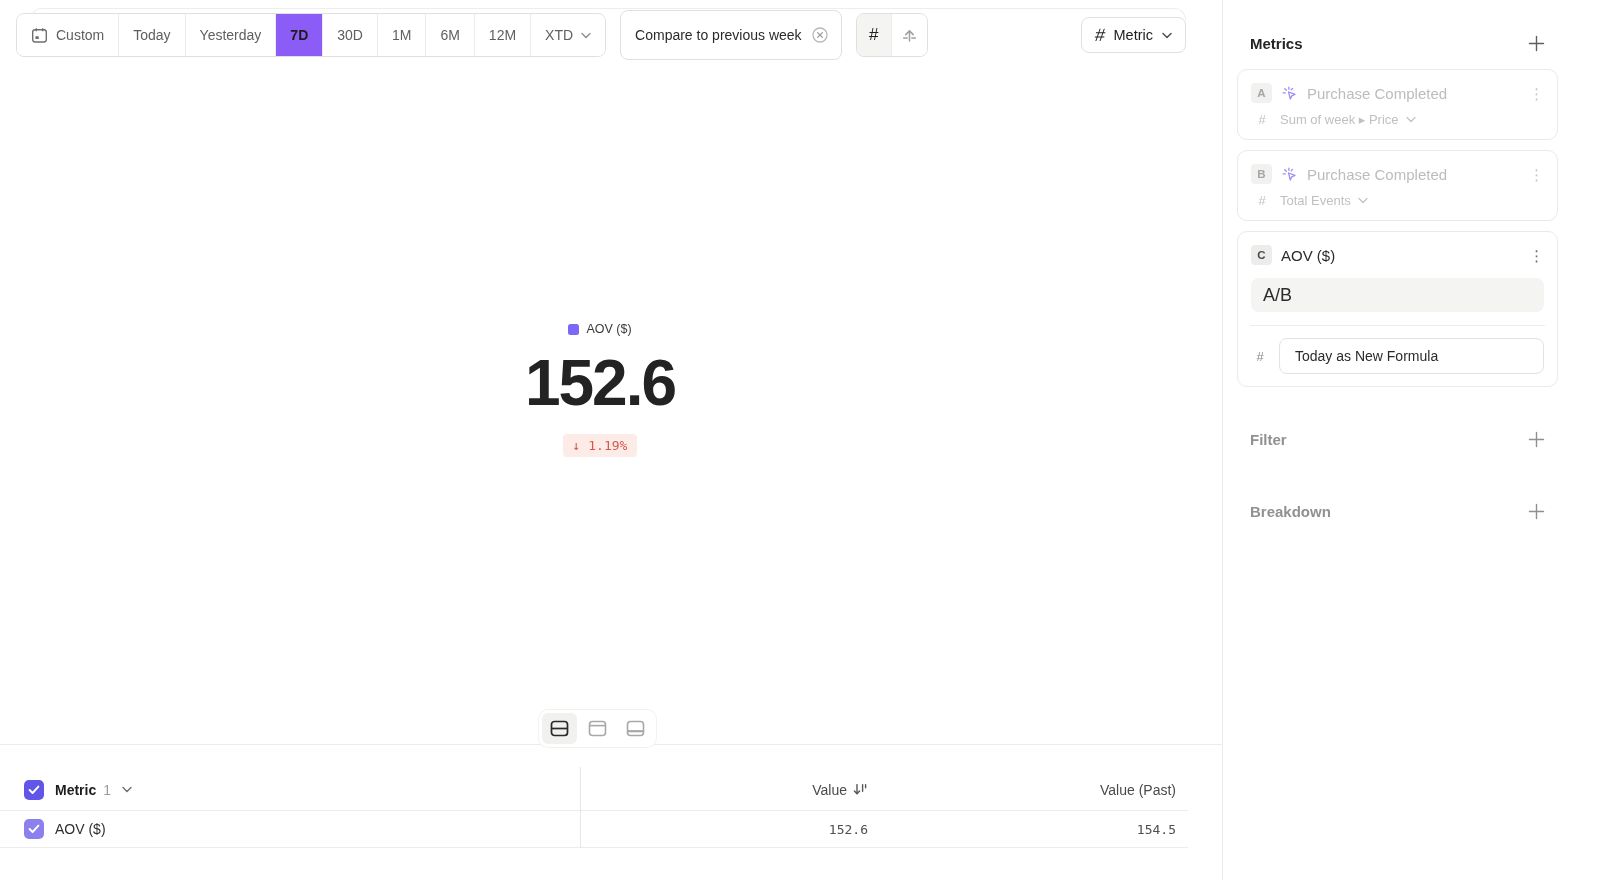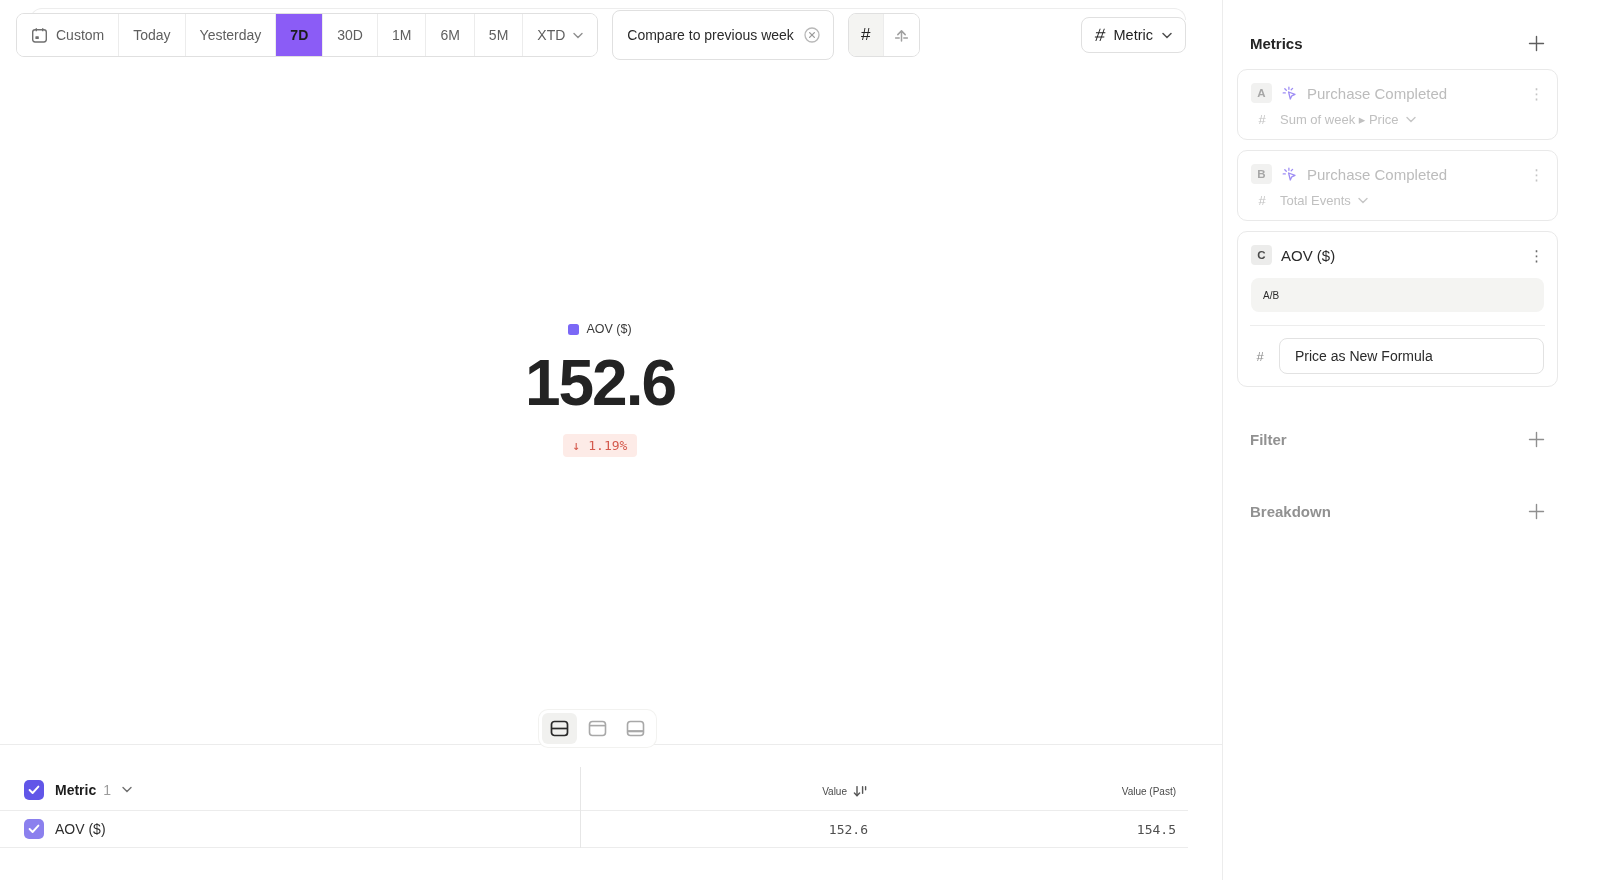--- a/index.html
+++ b/index.html
@@ -58,21 +58,21 @@
   
   .table-header { position:absolute; top:769px; left:0; width:1188px; height:41px;
                   display:flex; align-items:center; }
   .table-row { position:absolute; top:810px; left:0; width:1188px; height:38px;
                display:flex; align-items:center; border-top:1px solid #ececec;
                border-bottom:1px solid #ececec; }
   .col-divider { position:absolute; left:580px; top:767px; width:1px; height:81px; background:#e6e6e6; }
   .c-metric { width:580px; display:flex; align-items:center; gap:11px; padding-left:24px; }
   .c-value  { width:300px; text-align:right; padding-right:12px; }
   .c-past   { width:308px; text-align:right; padding-right:12px; }
-  .th-label { font-size:10px; color:#4a4a4a; }
+  .th-label { font-size:14px; color:#4a4a4a; }
   .metric-word { font-size:14px; font-weight:700; color:#1d1d1d; }
   .metric-count { font-size:14px; color:#9b9b9b; margin-left:-4px; }
   .mono-val { font-family:"DejaVu Sans Mono","Liberation Mono",monospace; font-size:13px; color:#4f4f4f; }
   .row-label { font-size:14px; color:#2f2f2f; }
   .checkbox { width:20px; height:20px; border-radius:5px; display:flex; align-items:center;
               justify-content:center; cursor:pointer; flex:none; }
   .cb-dark { background:#6156e8; }
   .cb-light { background:#8b80ee; }
   .value-sort { display:inline-flex; align-items:center; gap:6px; cursor:pointer; }
 
@@ -92,21 +92,21 @@
   .card.active .badge { background:#ececeb; color:#4a4a4a; }
   .card-title { font-size:15px; color:#bcbcbc; flex:1; }
   .card.active .card-title { color:#2a2a2a; }
   .dots { font-size:15px; color:#c4c4c4; cursor:pointer; line-height:1; }
   .card.active .dots { color:#6a6a6a; }
   .card-row2 { display:flex; align-items:center; gap:9px; margin-top:8px; padding-left:2px; }
   .hash-sm { width:18px; text-align:center; font-size:13px; color:#c2c2c2; }
   .card.active .hash-sm { color:#8a8a8a; }
   .card-sub { font-size:13px; color:#c0c0c0; cursor:pointer; display:flex; align-items:center; gap:7px; }
   .formula-input { margin-top:12px; height:34px; background:#f4f4f2; border-radius:8px;
-                   display:flex; align-items:center; padding:0 12px; font-size:10px;
+                   display:flex; align-items:center; padding:0 12px; font-size:18px;
                    color:#2b2b2b; cursor:text; }
   .card-divider { height:1px; background:#ededed; margin:13px -1px 0 -1px; }
   .card-row3 { display:flex; align-items:center; gap:10px; margin-top:12px; }
   .save-btn { flex:1; height:36px; border:1px solid #e2e2e2; border-radius:8px; background:#fff;
               font-family:inherit; font-size:14px; font-weight:500; color:#2b2b2b;
               text-align:left; padding:0 15px; cursor:pointer; }
   .side-section { display:flex; align-items:center; justify-content:space-between;
                   padding:0 13px; height:24px; }
   .side-section-label { font-size:15px; font-weight:700; color:#919191; }
   .f-gap { margin-top:40px; }
@@ -144,21 +144,21 @@
         <button class="seg-item">
             <span>30D</span>
           </button>
         <button class="seg-item">
             <span>1M</span>
           </button>
         <button class="seg-item">
             <span>6M</span>
           </button>
         <button class="seg-item">
-            <span>5M</span>
+            <span>12M</span>
           </button>
         <button class="seg-item">
           <span>XTD</span>
           <span style="display:flex">
             <svg width="10" height="7" viewBox="0 0 10 7">
                 <path d="M1 1.5l4 4 4-4" fill="none" stroke="#8f8f8f" stroke-width="1.4" stroke-linecap="round"></path>
               </svg>
           </span>
         </button>
       </div>
@@ -347,21 +347,21 @@
     <div class="card active">
       <div class="card-row1">
         <span class="badge">C</span>
         <span class="card-title">AOV ($)</span>
         <span class="dots">⋮</span>
       </div>
       <div class="formula-input">A/B</div>
       <div class="card-divider"></div>
       <div class="card-row3">
         <span class="hash-sm">#</span>
-        <button class="save-btn">Price as New Formula</button>
+        <button class="save-btn">Today as New Formula</button>
       </div>
     </div>
 
     <div class="side-section f-gap">
       <span class="side-section-label">Filter</span>
       <button class="plus-btn">
         <svg width="17" height="17" viewBox="0 0 17 17">
             <path d="M8.5 1.5v14M1.5 8.5h14" stroke="#8f8f8f" stroke-width="1.4" stroke-linecap="round"></path>
           </svg>
       </button>

